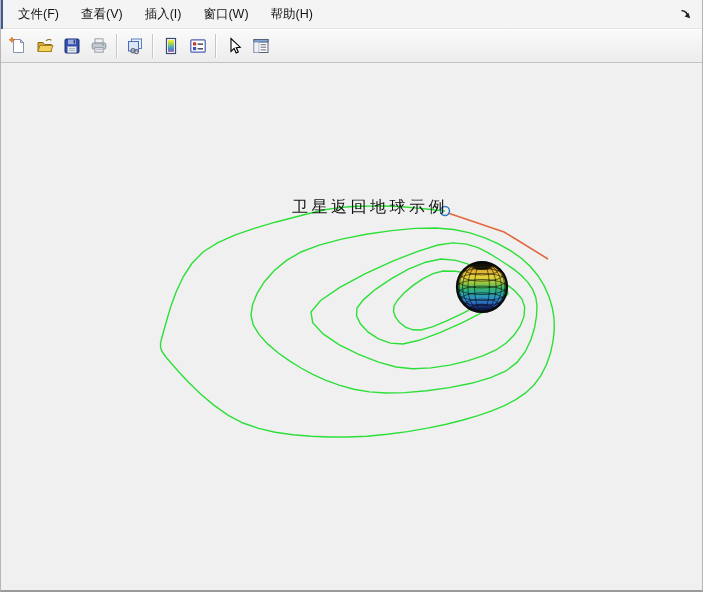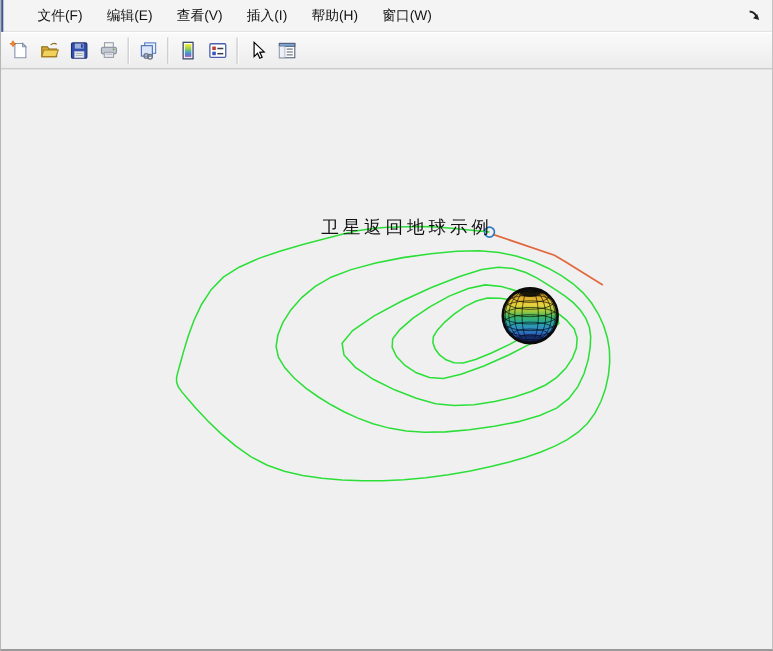--- a/index.html
+++ b/index.html
@@ -7,21 +7,21 @@
   .window{
     position:relative;width:703px;height:592px;overflow:hidden;
     font-family:"Liberation Sans","DejaVu Sans",sans-serif;
     background:#f0f0f0;
     border-left:1px solid #b6b6b6;border-right:1px solid #b6b6b6;border-bottom:2px solid #9a9a9a;
   }
   
   .menubar{
     position:relative;height:29px;background:#f4f4f4;
     border-bottom:1px solid #e3e3e3;
-    display:flex;align-items:center;padding-left:22px;
+    display:flex;align-items:center;padding-left:6px;
   }
   .accent-strip{position:absolute;left:0;top:0;width:2px;height:29px;background:#3d5a96;}
   .menu-item{
     font-size:12.5px;color:#141414;padding:5px 11px;cursor:default;white-space:nowrap;
   }
   .dock-arrow-btn{position:absolute;right:7px;top:5px;width:18px;height:18px;display:flex;align-items:center;justify-content:center;}
   
   .toolbar{
     height:34px;background:linear-gradient(#fafafa,#ececec);
     border-top:1px solid #ffffff;border-bottom:1px solid #c2c2c2;
@@ -41,25 +41,24 @@
   }
 </style>
 </head>
 <body>
 
 <div class="window">
 
   <div class="menubar">
     <div class="accent-strip"></div>
     <span class="menu-item">文件(F)</span>
-    <span class="menu-item">编辑(E)</span>
     <span class="menu-item">查看(V)</span>
     <span class="menu-item">插入(I)</span>
+    <span class="menu-item">窗口(W)</span>
     <span class="menu-item">帮助(H)</span>
-    <span class="menu-item">窗口(W)</span>
     <div class="dock-arrow-btn">
       <svg width="15" height="15" viewBox="0 0 15 15">
         <path d="M2.5 3.5 q5.5 0.5 6.5 6" fill="none" stroke="#222" stroke-width="1.7"></path>
         <path d="M11.2 11.2 L5.6 9.6 L9.4 5.8 Z" fill="#222"></path>
       </svg>
     </div>
   </div>
 
   <div class="toolbar">
     <button class="tb-btn">

